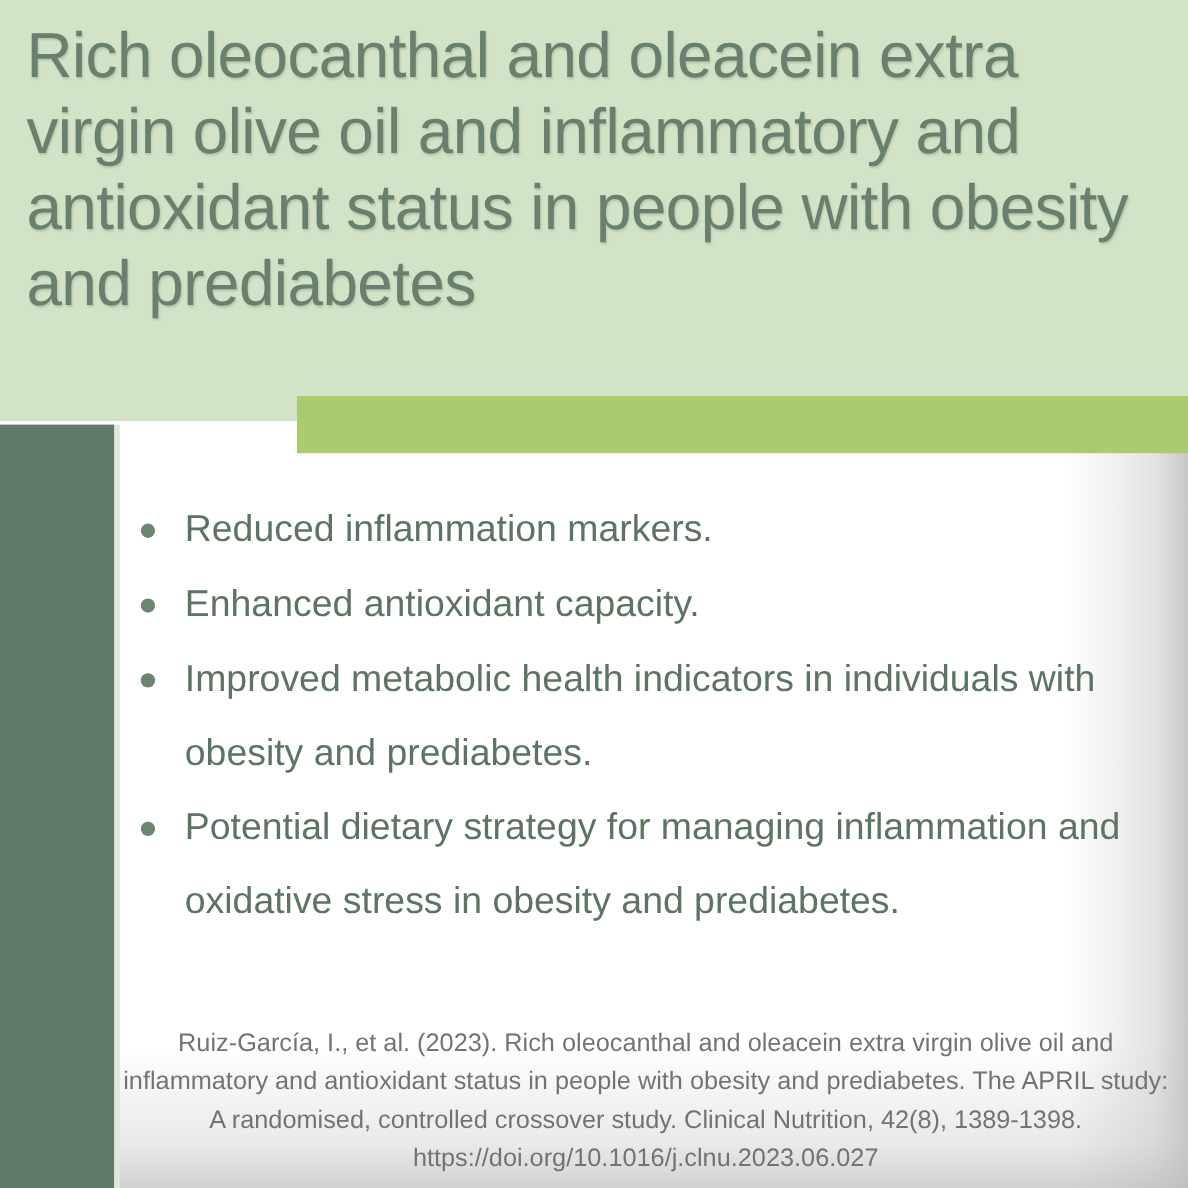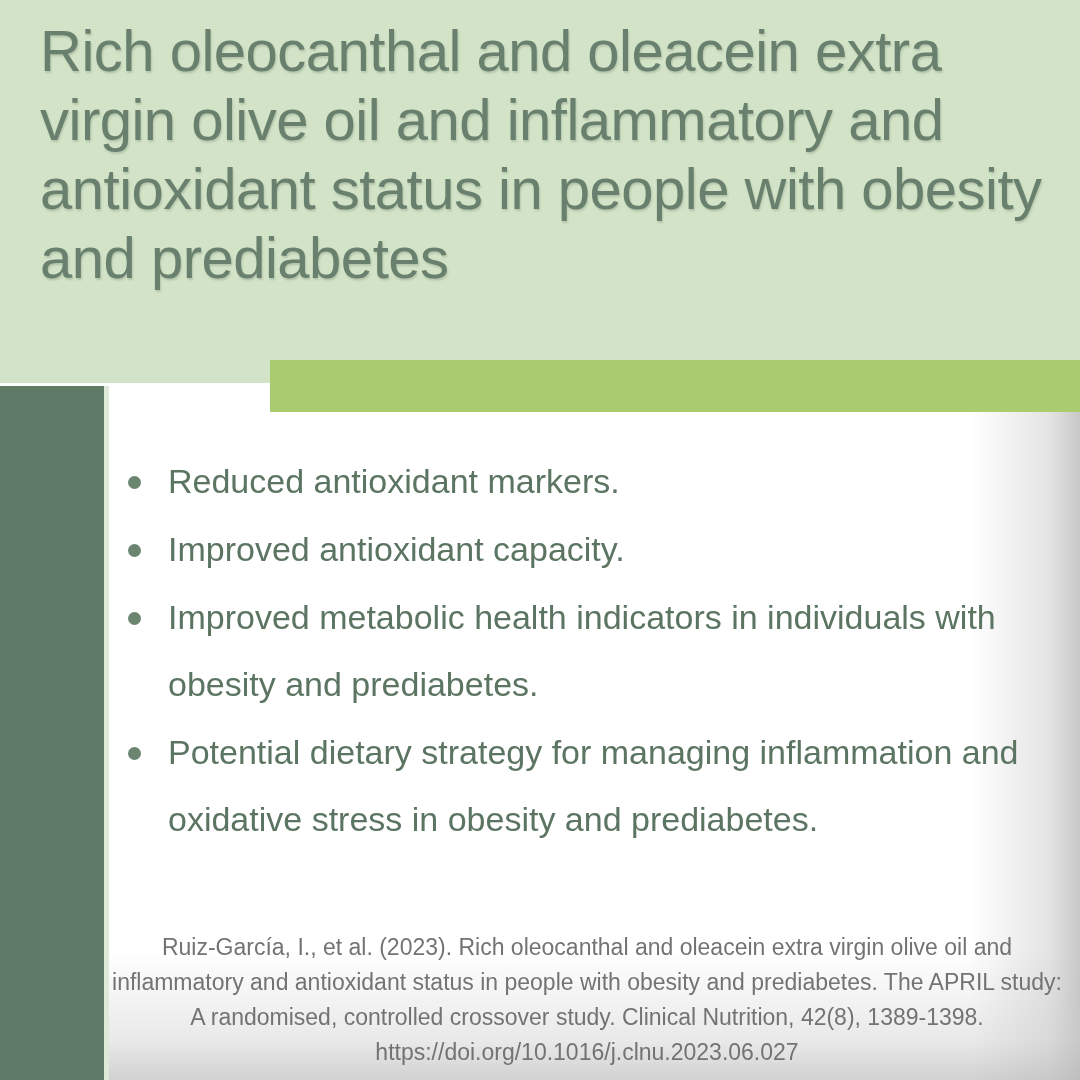--- a/index.html
+++ b/index.html
@@ -34,21 +34,20 @@
     top: 16px;
     width: 1040px;
     font-size: 58px;
     line-height: 69px;
     letter-spacing: -0.5px;
     color: #68806d;
     font-weight: 400;
     font-family: "Liberation Sans", sans-serif;
     text-shadow: 1px 2px 2px rgba(110,130,110,0.30);
     white-space: pre-wrap;
-    margin-left: 16px;
   }
 
   
   .content-card {
     position: absolute;
     left: 0;
     top: 383px;
     width: 1080px;
     height: 697px;
     background: #ffffff;
@@ -165,25 +164,25 @@
   <div class="content-card"></div>
 
   <div class="accent-bar"></div>
 
   <div class="sidebar"></div>
   <div class="sidebar-edge"></div>
 
   <ul class="bullets">
     <li class="bullet-row">
       <span class="bullet-dot"></span>
-      <span>Reduced antioxidant markers.</span>
+      <span>Reduced inflammation markers.</span>
     </li>
     <li class="bullet-row">
       <span class="bullet-dot"></span>
-      <span>Improved antioxidant capacity.</span>
+      <span>Enhanced antioxidant capacity.</span>
     </li>
     <li class="bullet-row">
       <span class="bullet-dot"></span>
       <span>Improved metabolic health indicators in individuals with obesity and prediabetes.</span>
     </li>
     <li class="bullet-row">
       <span class="bullet-dot"></span>
       <span>Potential dietary strategy for managing inflammation and oxidative stress in obesity and prediabetes.</span>
     </li>
   </ul>

